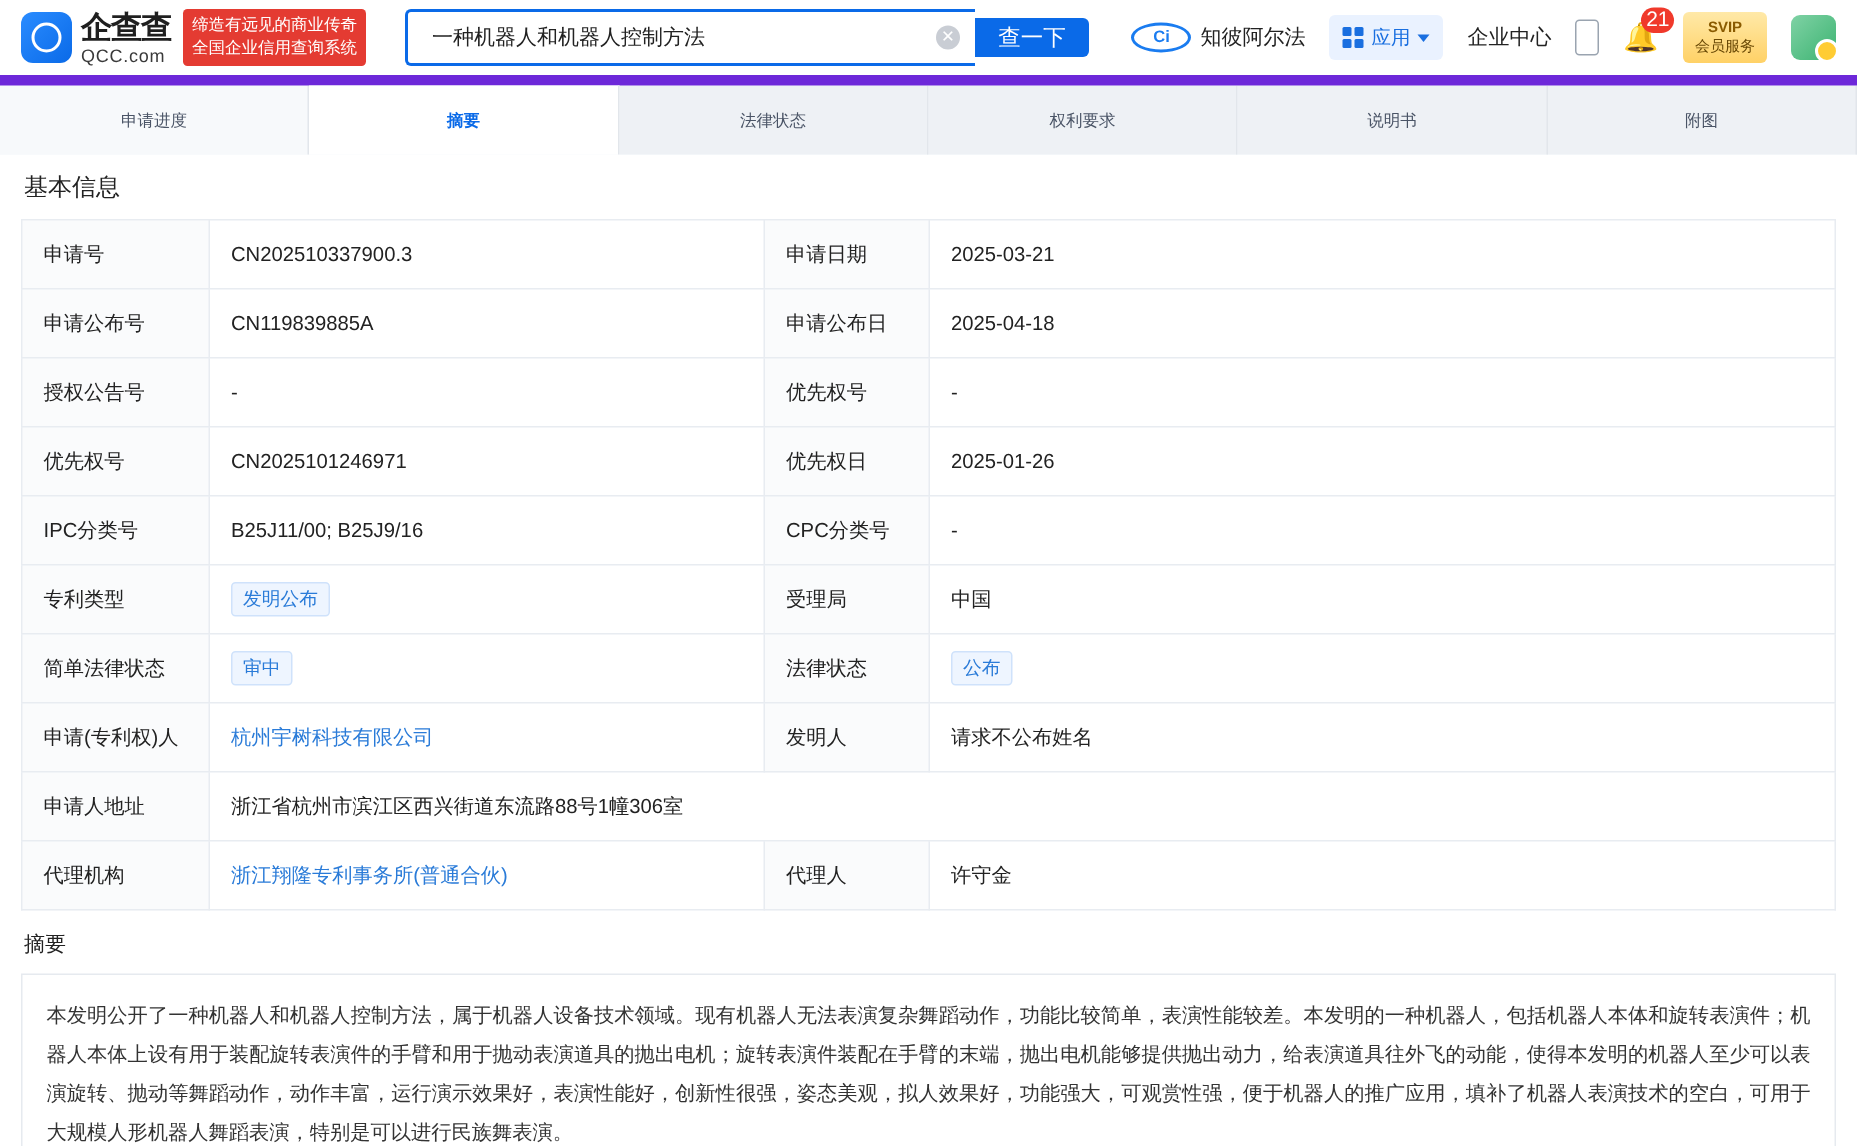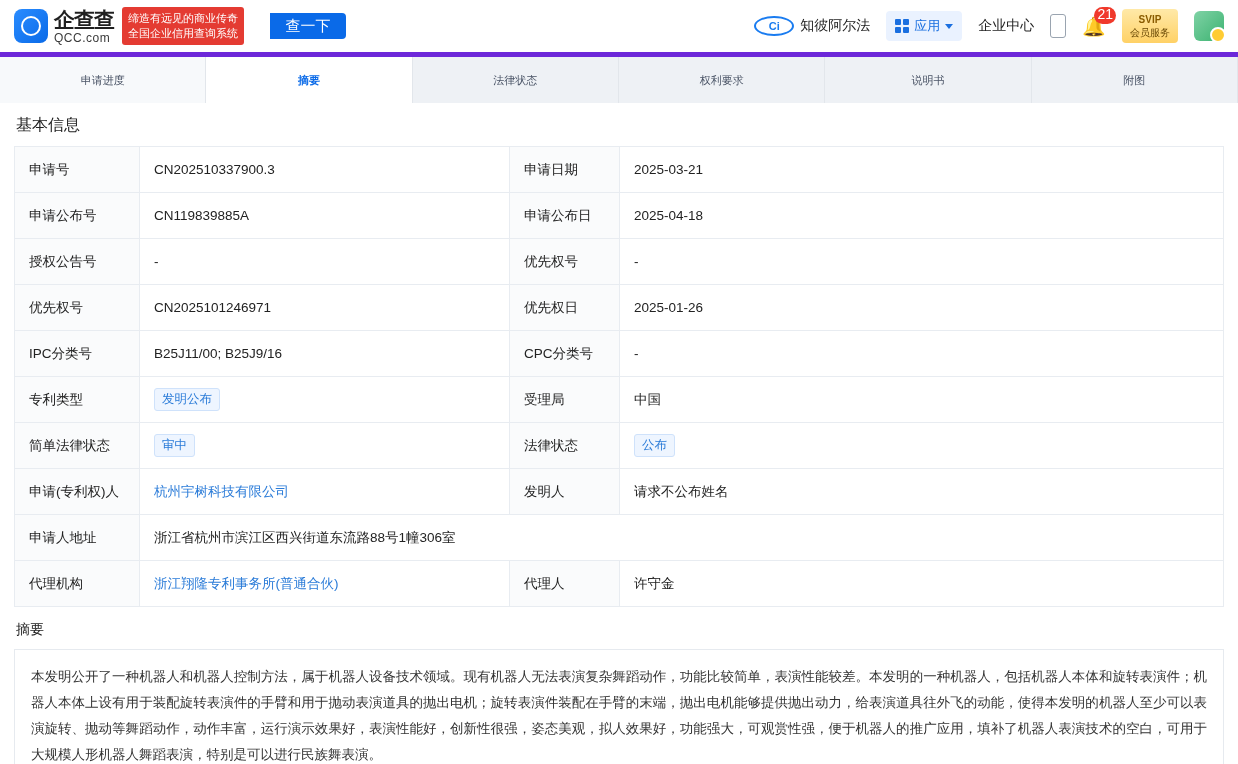--- a/index.html
+++ b/index.html
@@ -13,21 +13,21 @@
     overflow: hidden;
   }
 
   
   .topbar {
     height: 57px;
     background: #ffffff;
     display: flex;
     align-items: center;
     padding: 0 14px;
-    border-bottom: 5px solid #6d28d9;
+    border-bottom: 7px solid #6d28d9;
     position: relative;
   }
   .logo {
     display: flex;
     align-items: center;
     gap: 6px;
     flex: none;
   }
   .logo-mark {
     width: 34px; height: 34px;
@@ -294,20 +294,24 @@
       <div class="logo-cn">企查查</div>
       <div class="logo-en">QCC.com</div>
     </div>
   </div>
   <div class="logo-slogan">
     <div>缔造有远见的商业传奇</div>
     <div>全国企业信用查询系统</div>
   </div>
 
   <div class="searchwrap">
+    <div class="searchbox">
+      <input value="一种机器人和机器人控制方法" style="">
+      <span class="clear-icon">✕</span>
+    </div>
     <button class="searchbtn">查一下</button>
   </div>
 
   <div class="topright">
     <div class="zb-link">
       <span class="zb-badge">Ci</span>
       <span>知彼阿尔法</span>
     </div>
     <div class="app-btn">
       <span class="grid-icon">

